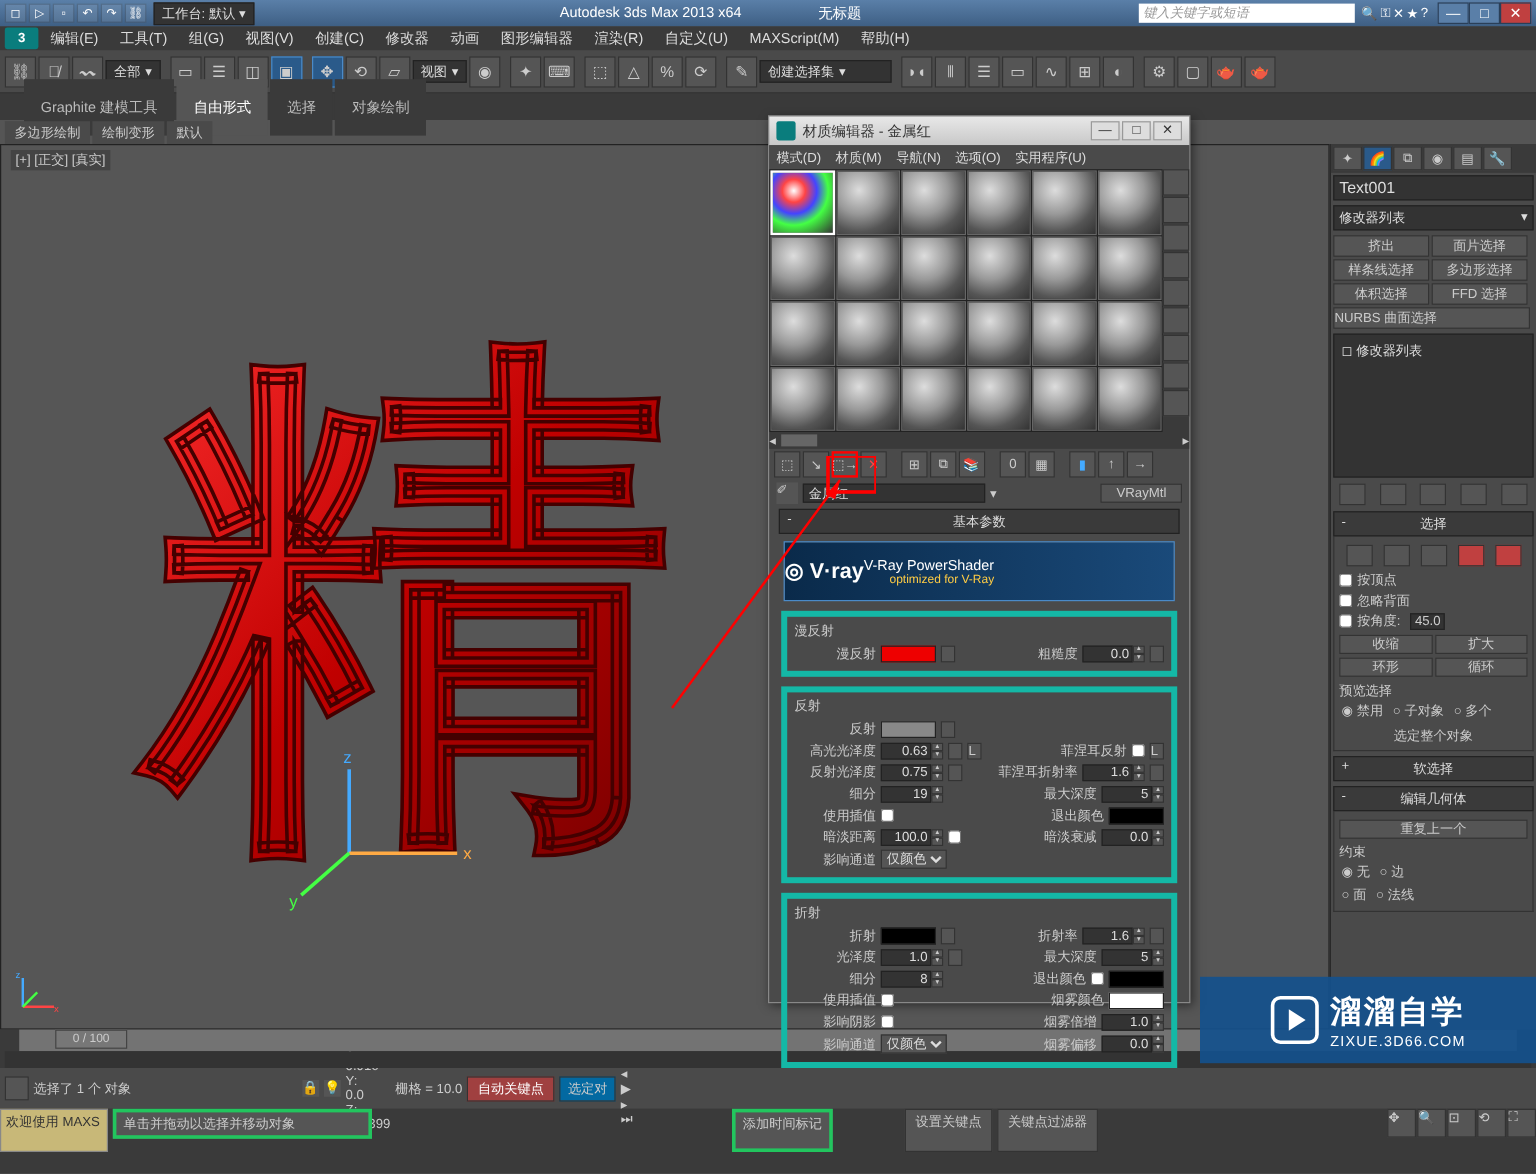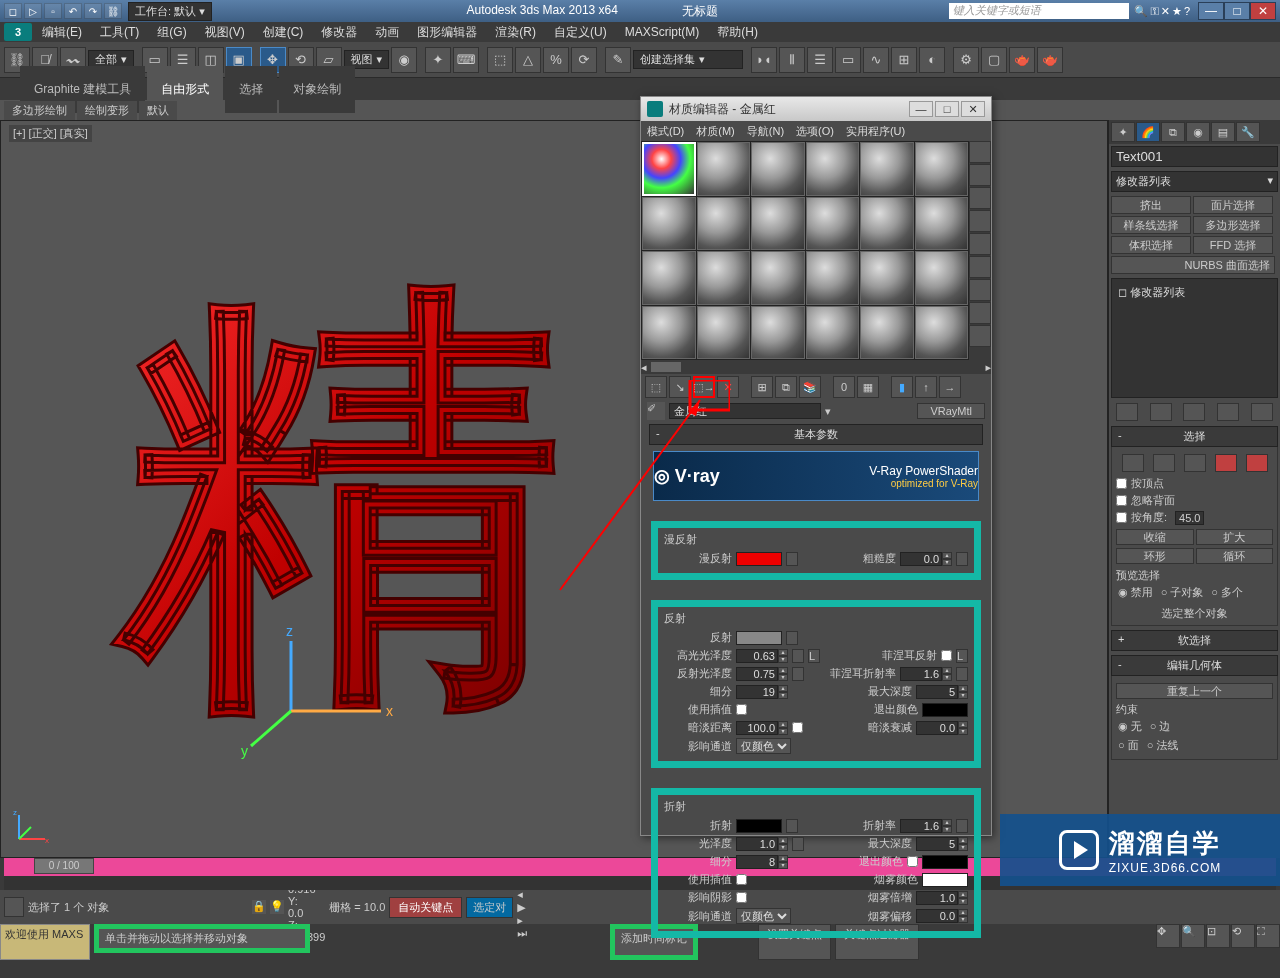--- a/index.html
+++ b/index.html
@@ -87,46 +87,46 @@
 .mat-editor .me-toolbar { height:26px; display:flex; align-items:center; gap:2px; padding:0 4px;}
 .mat-editor .me-toolbar .tbtn { width:22px; height:22px; background:#555; border:1px solid #333; display:flex;align-items:center;justify-content:center;font-size:11px;}
 .mat-editor .me-toolbar .tbtn.highlight { border:2px solid #f00;}
 .mat-editor .me-matname { height:22px; display:flex; align-items:center; gap:4px; padding:0 6px;}
 .mat-editor .me-matname .dropper { width:18px; height:18px; background:#555;}
 .mat-editor .me-matname input { flex:0 0 130px; background:#333; border:1px solid #222; color:#ddd; padding:1px 4px; font-size:11px;}
 .mat-editor .me-matname .type-btn { margin-left:auto; padding:1px 12px; background:#555; border:1px solid #333;}
 .mat-editor .me-params { flex:1; overflow:auto; padding:2px 8px;}
 .mat-editor .param-header { background:#3a3a3a; text-align:center; padding:2px; color:#ddd; position:relative; border:1px solid #222; font-size:11px;}
 .mat-editor .param-header::before { content:"-"; position:absolute; left:6px;}
-.mat-editor .vray-banner { margin:6px 4px; height:50px; background:linear-gradient(90deg,#0a2a4a,#1a4a7a); border:1px solid #4a8ac8; display:flex; align-items:center; justify-content:space-between; color:#fff;gap:28px;}
+.mat-editor .vray-banner { margin:6px 4px; height:50px; background:linear-gradient(90deg,#0a2a4a,#1a4a7a); border:1px solid #4a8ac8; display:flex; align-items:center; justify-content:flex-start; color:#fff;}
 .mat-editor .vray-banner .logo { font-size:18px; font-weight:bold;}
 .mat-editor .vray-banner .txt { text-align:right; font-size:12px;}
-.mat-editor .param-group { border:7px solid #14b8a6; margin:20px 2px; padding:4px 6px;}
+.mat-editor .param-group { border:5px solid #14b8a6; margin:8px 2px; padding:4px 6px;}
 .mat-editor .param-group .gtitle { color:#ccc; font-size:11px; margin-bottom:4px;}
 .mat-editor .param-row { display:flex; align-items:center; gap:4px; margin:3px 0; font-size:11px;}
 .mat-editor .param-row .lbl { width:68px; text-align:right; color:#ccc;}
 .mat-editor .param-row .swatch { width:46px; height:14px; border:1px solid #222;}
 .mat-editor .param-row .swatch.red { background:#e00;}
 .mat-editor .param-row .swatch.black { background:#000;}
 .mat-editor .param-row .spinner { width:42px; background:#333; border:1px solid #222; color:#ddd; padding:0 2px; text-align:right; height:14px; line-height:12px;}
 .mat-editor .param-row .spin-btns { width:10px; height:14px; background:#555; display:flex; flex-direction:column;}
 .mat-editor .param-row .spin-btns div { flex:1; border:1px solid #333; font-size:6px; text-align:center; line-height:5px;}
 .mat-editor .param-row .map-btn { width:12px; height:14px; background:#555; border:1px solid #333;}
 .mat-editor .param-row .chk-sm { width:11px; height:11px;}
 .mat-editor .param-row select { background:#555; border:1px solid #333; color:#ddd; font-size:11px; height:16px;}
 
 
 .timeline-area { position:absolute; bottom:0; left:0; right:0; height:120px; background:#3a3a3a;}
-.time-slider { height:18px; background:#ec4899; position:relative; margin:0 4px;}
+.time-slider { height:18px; background:#737373; position:relative; margin:0 16px;}
 .time-slider .handle { position:absolute; left:30px; width:60px; height:16px; background:#777; border:1px solid #444; text-align:center; line-height:14px; font-size:10px;}
 .time-ruler { height:14px; background:#333; margin:0 4px; position:relative;}
 .track-bar { height:34px; background:#4a4a4a; display:flex; align-items:center; padding:2px 4px; gap:4px;}
 .status-bar { height:36px; background:#3a3a3a; display:flex;}
 .status-bar .status-btn { width:90px; background:#c8b878; color:#333; border:1px solid #888; padding:2px 4px; font-size:11px;}
-.status-bar .hint { background:#555; border:5px solid #22c55e; padding:2px 6px; font-size:11px; margin-left:4px;}
+.status-bar .hint { background:#555; border:3px solid #22c55e; padding:2px 6px; font-size:11px; margin-left:4px;}
 .status-bar .anim-controls { display:flex; gap:1px; margin-left:8px;}
 .status-bar .anim-btn { width:24px; height:24px; background:#555; border:1px solid #333;}
 
 
 .watermark { position:absolute; right:0; bottom:92px; width:280px; height:72px; background:rgba(20,80,140,0.92); display:flex; align-items:center; justify-content:center; color:#fff; z-index:200;}
 .watermark .play { width:40px; height:40px; border:3px solid #fff; border-radius:8px; display:flex; align-items:center; justify-content:center; margin-right:10px;}
 .watermark .play::after { content:""; border-left:14px solid #fff; border-top:9px solid transparent; border-bottom:9px solid transparent; margin-left:4px;}
 .watermark .wtxt { display:flex; flex-direction:column;}
 .watermark .wtxt .big { font-size:26px; font-weight:bold; letter-spacing:2px;}
 .watermark .wtxt .small { font-size:12px; letter-spacing:1px;text-align:right;}
@@ -285,21 +285,21 @@
         <span>修改器列表</span>
         <span>▾</span>
       </div>
     <div class="mod-buttons">
       <div class="mbtn">挤出</div>
       <div class="mbtn">面片选择</div>
       <div class="mbtn">样条线选择</div>
       <div class="mbtn">多边形选择</div>
       <div class="mbtn">体积选择</div>
       <div class="mbtn">FFD 选择</div>
-      <div class="mbtn wide" style="text-align:right;padding-right:4px">NURBS 曲面选择</div>
+      <div class="mbtn wide" style="text-align:left;padding-right:4px">NURBS 曲面选择</div>
     </div>
     <div class="stack">
       <div class="stack-item">◻ <span>修改器列表</span></div>
     </div>
     <div class="icon-row">
       <div class="ibtn"></div>
       <div class="ibtn"></div>
       <div class="ibtn"></div>
       <div class="ibtn"></div>
       <div class="ibtn"></div>

